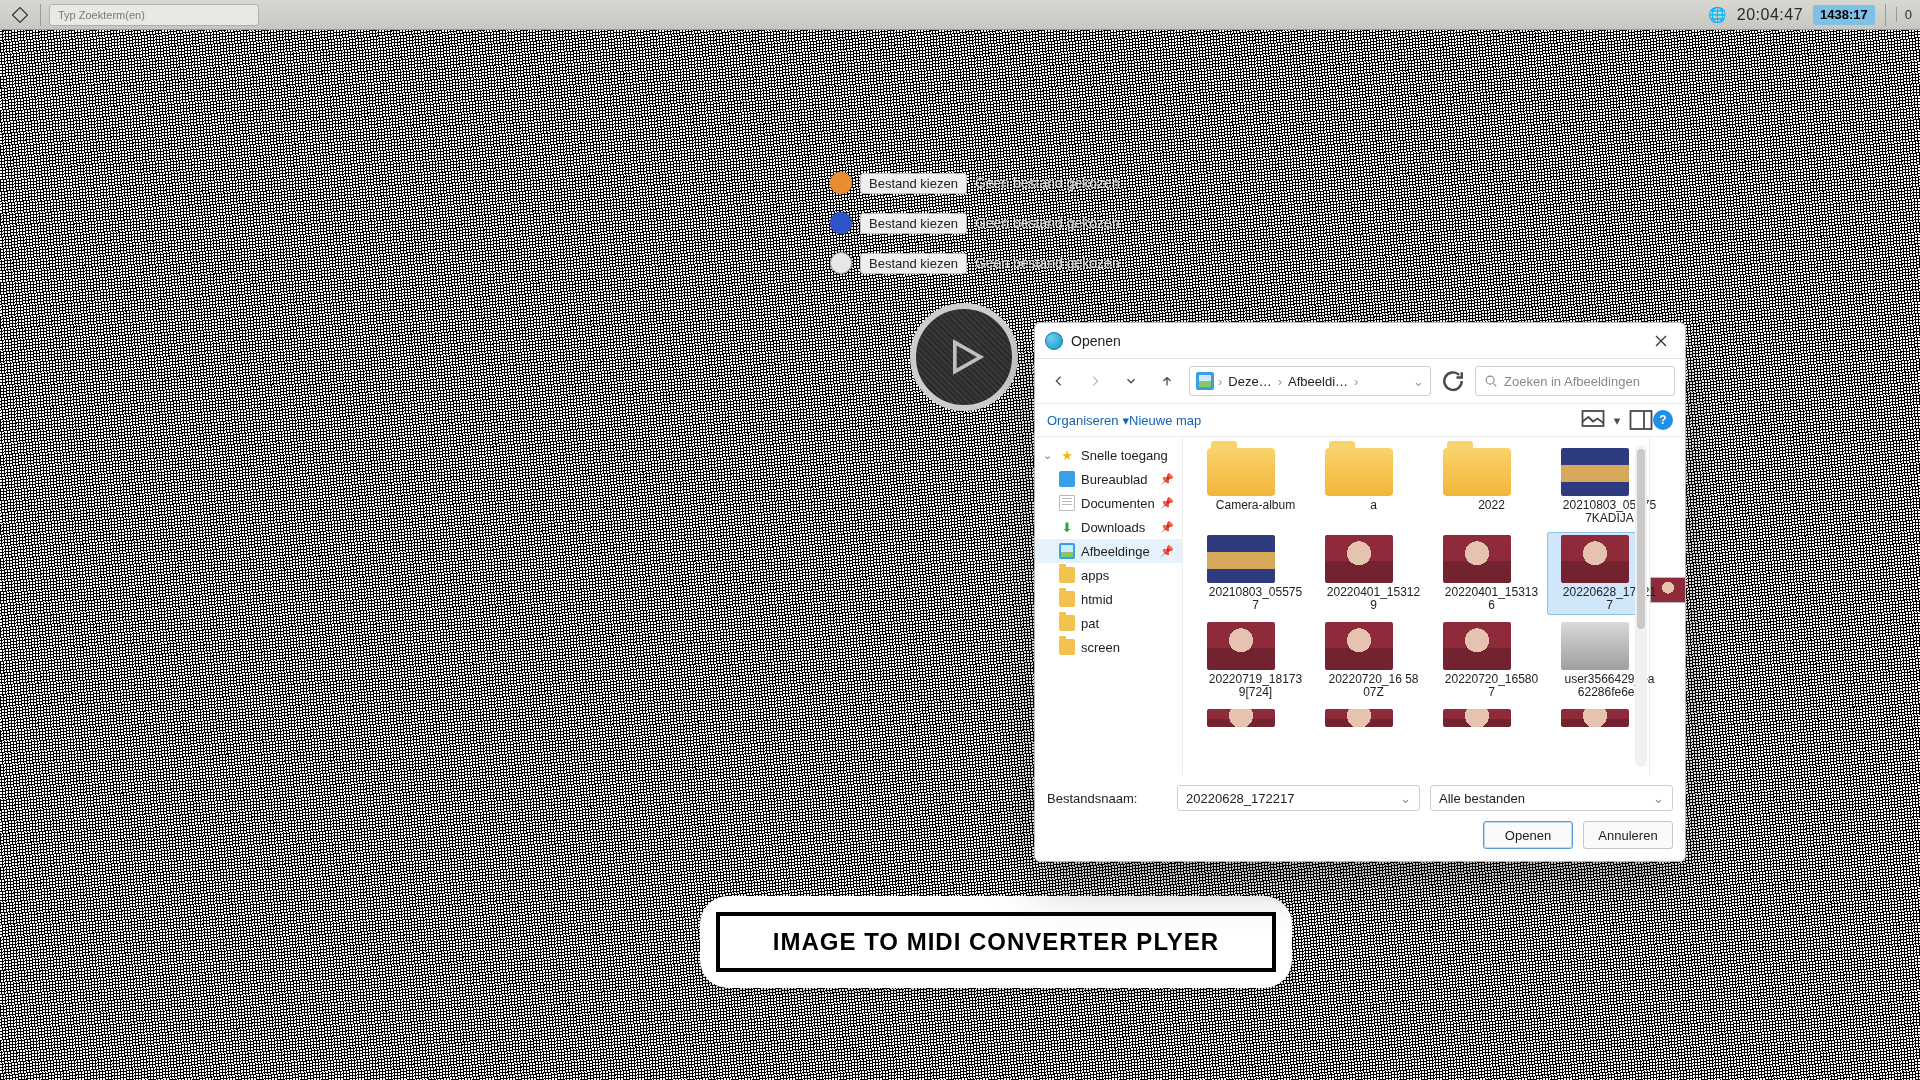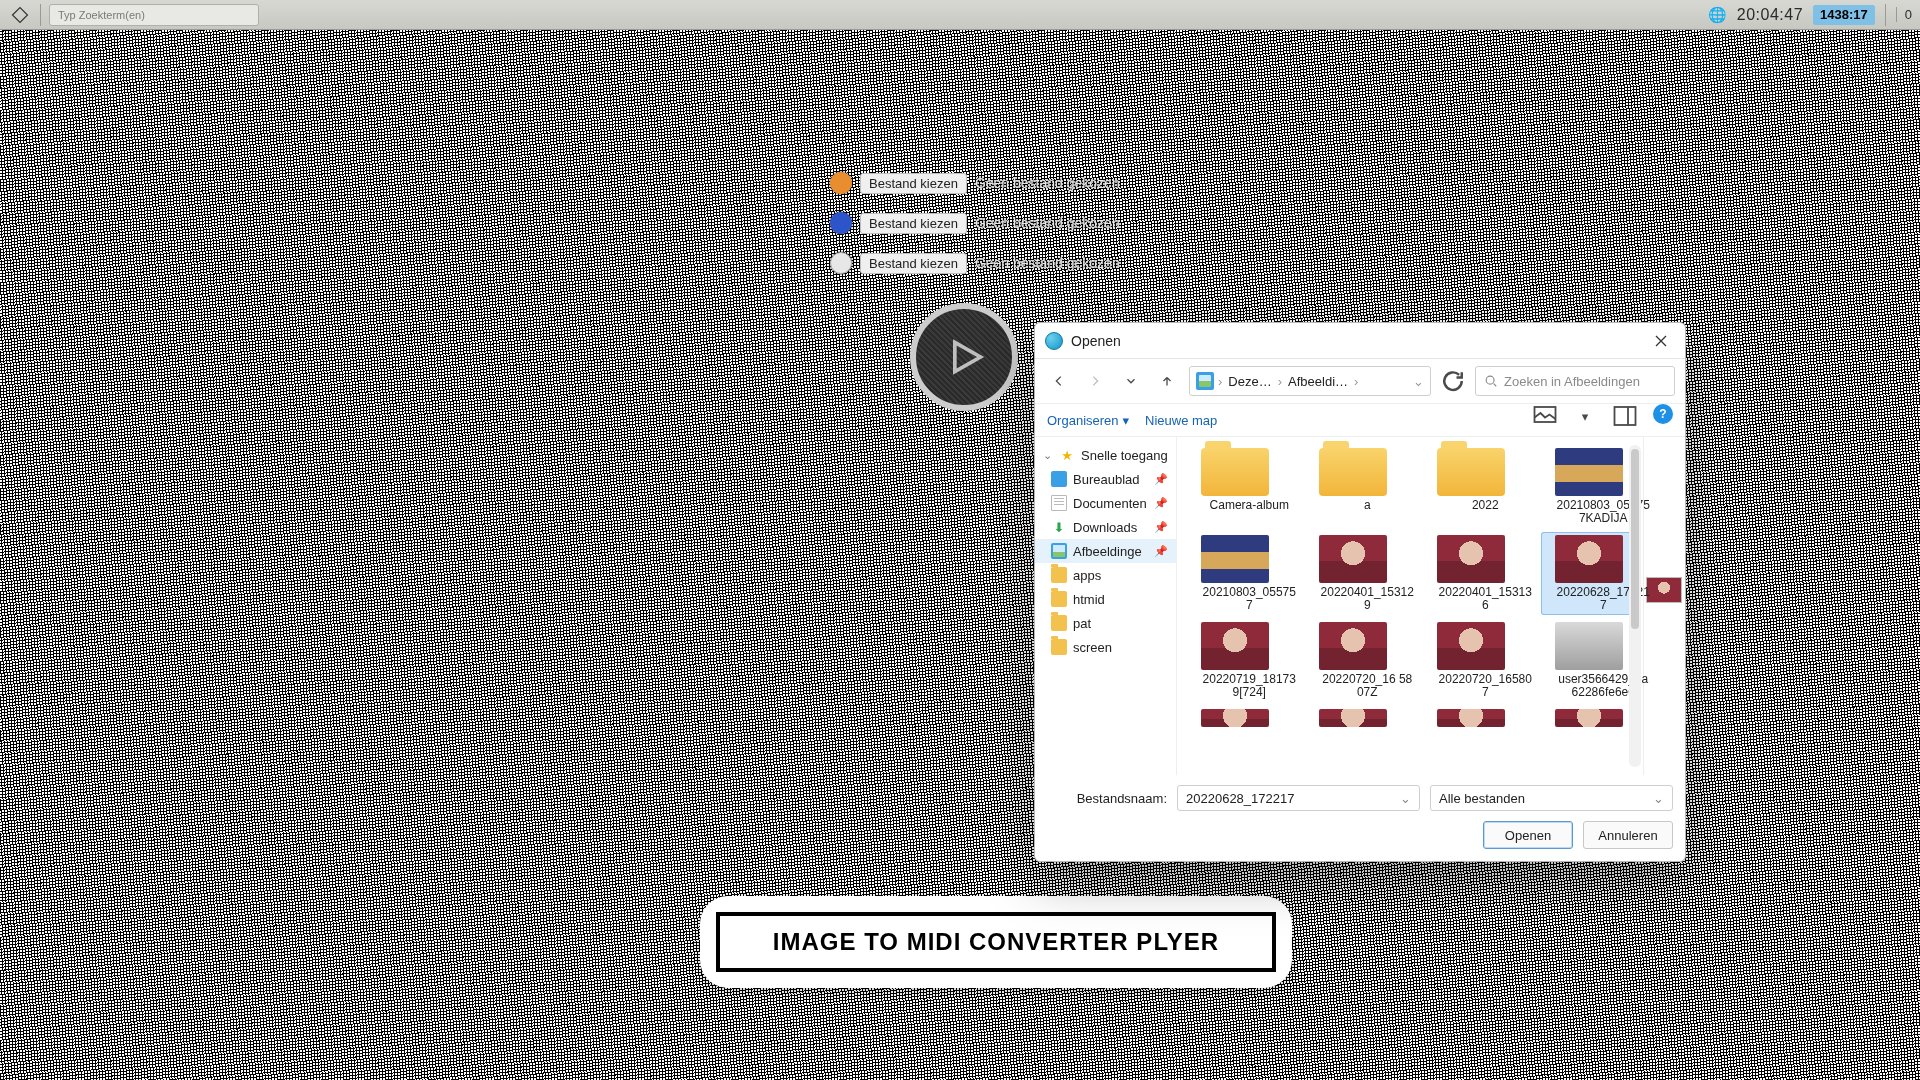--- a/index.html
+++ b/index.html
@@ -115,36 +115,36 @@
   .crumbs .seg{ padding:0 2px; max-width:76px; white-space:nowrap; overflow:hidden; text-overflow:ellipsis; }
   .crumbs .tail-chev{ margin-left:auto; color:#9a9a9a; }
   .refresh{ width:28px;height:28px; display:flex; align-items:center; justify-content:center; color:#4a4a4a;}
   .dlg-search{
     width: 200px; height:30px; border:1px solid #cfcfcf; border-radius:3px;
     display:flex; align-items:center; gap:6px; padding:0 8px; color:#8a8a8a;
   }
   .dlg-search svg{ width:14px; height:14px; }
 
   .toolbar {
-    height: 34px; display:flex; gap:16px; padding:0 12px;
+    height: 34px; display:flex; align-items:center; padding:0 12px;
     border-top:1px solid #eee; border-bottom:1px solid #eee;
   }
   .toolbar .link{ color:#1463b5; display:flex; align-items:center; gap:4px; }
   .toolbar .spacer{ flex:1; }
   .toolbar .iconbtn{ width:24px; height:24px; display:flex; align-items:center; justify-content:center; color:#4a4a4a; }
   .toolbar .help{ width:20px;height:20px;border-radius:50%;background:#1e90e6;color:#fff;
     display:flex;align-items:center;justify-content:center;font-size:12px;font-weight:700; }
 
   .body { display:flex; height: 338px; }
   .sidebar { width: 148px; border-right:1px solid #eee; padding:6px 0; }
   .sidebar .row{
     display:flex; align-items:center; gap:6px; padding:4px 8px 4px 8px; font-size:13px;
     white-space:nowrap; overflow:hidden; text-overflow:ellipsis;
   }
-  .sidebar .row.child{ padding-left:16px; }
+  .sidebar .row.child{ padding-left:24px; }
   .sidebar .row.selected{ background:#e6f2fb; }
   .sidebar .caret{ width:10px; color:#7a7a7a; font-size:11px; }
   .pin{ color:#9a9a9a; font-size:11px; margin-left:auto; }
   .ic{ width:16px; height:16px; flex:0 0 16px; display:flex; align-items:center; justify-content:center; }
   .ic.star{ color:#f4b400; }
   .ic.desk{ background:#3aa0e6; border-radius:2px; }
   .ic.doc{ background:#fff; border:1px solid #b9b9b9; border-radius:1px; position:relative;}
   .ic.doc::before{content:"";position:absolute;top:2px;left:2px;right:2px;height:1px;background:#bbb;box-shadow:0 3px 0 #bbb,0 6px 0 #bbb;}
   .ic.down{ color:#28a745; }
   .ic.pic{ background:#3aa0e6; border-radius:2px; position:relative;}
@@ -181,21 +181,21 @@
   .scrollbar{ position:absolute; right:2px; top:8px; bottom:8px; width:12px; }
   .scrollbar .track{ position:absolute; inset:0; background:#f1f1f1; border-radius:6px; }
   .scrollbar .thumbbar{ position:absolute; left:2px; right:2px; top:4px; height:180px; background:#c9c9c9; border-radius:4px;}
 
   .preview{ width:56px; border-left:1px solid #eee; display:flex; align-items:flex-start; justify-content:center; padding-top:140px;}
   .preview .mini{ width:36px; height:26px; border:1px solid #bcbcbc; background:
      radial-gradient(circle at 50% 40%, #e5c3af 0 6px, transparent 6px), #8e2a39; }
 
   .footer{ padding:10px 12px 12px; display:flex; flex-direction:column; gap:10px; }
   .fn-row{ display:flex; align-items:center; gap:10px; }
-  .fn-row .lbl{ width:120px; text-align:right; }
+  .fn-row .lbl{ width:120px; }
   .fn-row .combo{
     flex:1; height:26px; border:1px solid #cfcfcf; border-radius:3px;
     display:flex; align-items:center; padding:0 8px; justify-content:space-between;
   }
   .fn-row .combo .caret{ color:#8a8a8a; }
   .fn-row .filter{ width:190px; }
   .actions{ display:flex; justify-content:flex-end; gap:10px; }
   .actions .wbtn{
     min-width:90px; height:28px; border:1px solid #c7c7c7; border-radius:3px;
     display:flex; align-items:center; justify-content:center; background:#fafafa;

